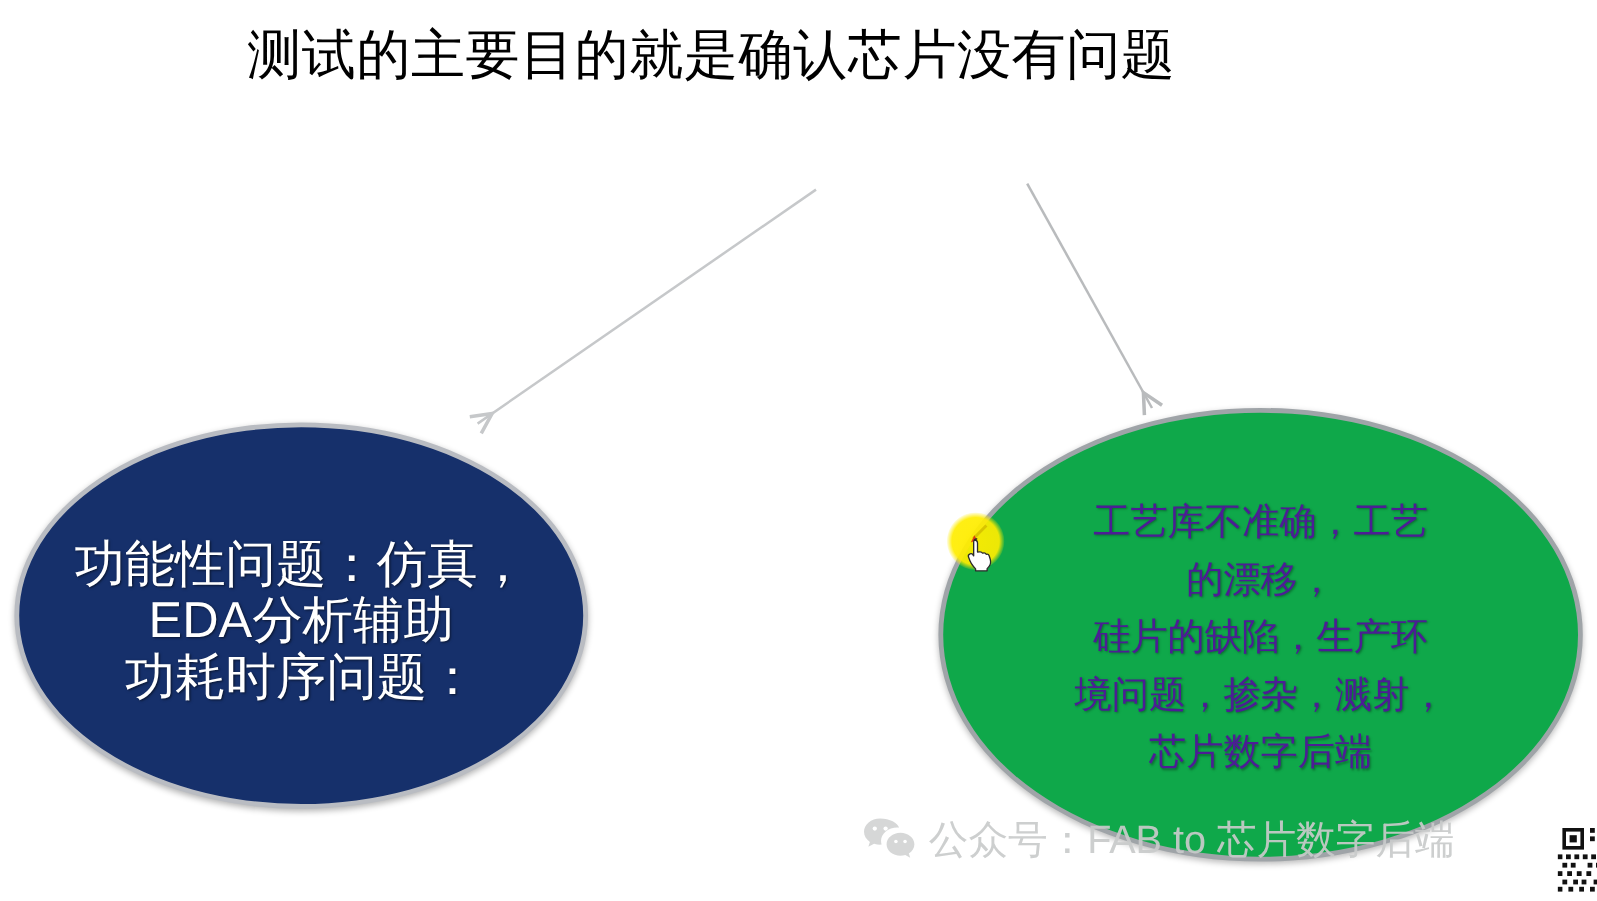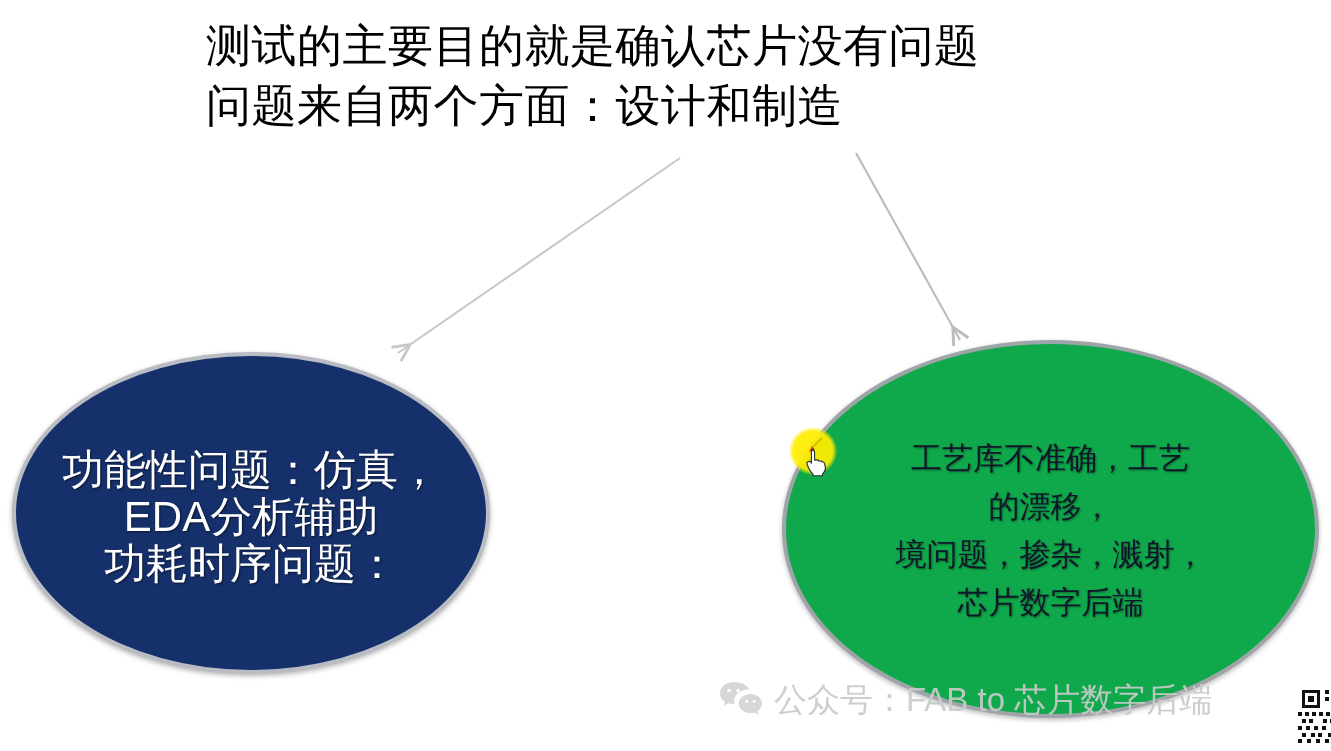--- a/index.html
+++ b/index.html
@@ -67,21 +67,21 @@
   #green-ellipse {
     left: 782px;
     top: 340px;
     width: 537px;
     height: 378px;
     background: #0FA84A;
     border: 4px solid #9fa4a8;
     box-shadow: 0 2px 5px rgba(0,0,0,0.28);
   }
   #green-ellipse .ell-text {
-    color: #0f172a;
+    color: #4c1d95;
     font-size: 31px;
     line-height: 48px;
     text-shadow: 1px 1px 2px rgba(0,0,0,0.35);
     width: 86%;
     margin-top: 4px;
   }
   .ell-line { display: block; white-space: nowrap; }
 
   
   #arrows {
@@ -139,21 +139,20 @@
     height: 58px;
   }
 </style>
 </head>
 <body>
 
 <div id="slide">
 
   <div id="title-block">
     <span class="title-line">测试的主要目的就是确认芯片没有问题</span>
-    <span class="title-line">问题来自两个方面：设计和制造</span>
   </div>
 
   <svg id="arrows" viewBox="0 0 1331 751">
     <defs>
       <marker id="ah-left" markerWidth="10" markerHeight="10" refX="8" refY="5" orient="auto" markerUnits="strokeWidth">
         <path d="M9,1 L1,5 L9,9" fill="none" stroke="#c6c8ca" stroke-width="1.4"></path>
       </marker>
       <marker id="ah-right" markerWidth="10" markerHeight="10" refX="8" refY="5" orient="auto" markerUnits="strokeWidth">
         <path d="M9,1 L1,5 L9,9" fill="none" stroke="#b9bbbd" stroke-width="1.4"></path>
       </marker>
@@ -167,20 +166,21 @@
       <span class="ell-line">功能性问题：仿真，</span>
       <span class="ell-line">EDA分析辅助</span>
       <span class="ell-line">功耗时序问题：</span>
     </div>
   </div>
 
   <div id="green-ellipse" class="ellipse">
     <div class="ell-text">
       <span class="ell-line">工艺库不准确，工艺</span>
       <span class="ell-line">的漂移，</span>
+      <span class="ell-line">硅片的缺陷，生产环</span>
       <span class="ell-line">境问题，掺杂，溅射，</span>
       <span class="ell-line">芯片数字后端</span>
     </div>
   </div>
 
   <div id="pen-highlight"></div>
 
   <svg id="pen-cursor" viewBox="0 0 34 42">
 
     <path d="M22 2 L11 13" stroke="#d8c400" stroke-width="2.4" fill="none"></path>

